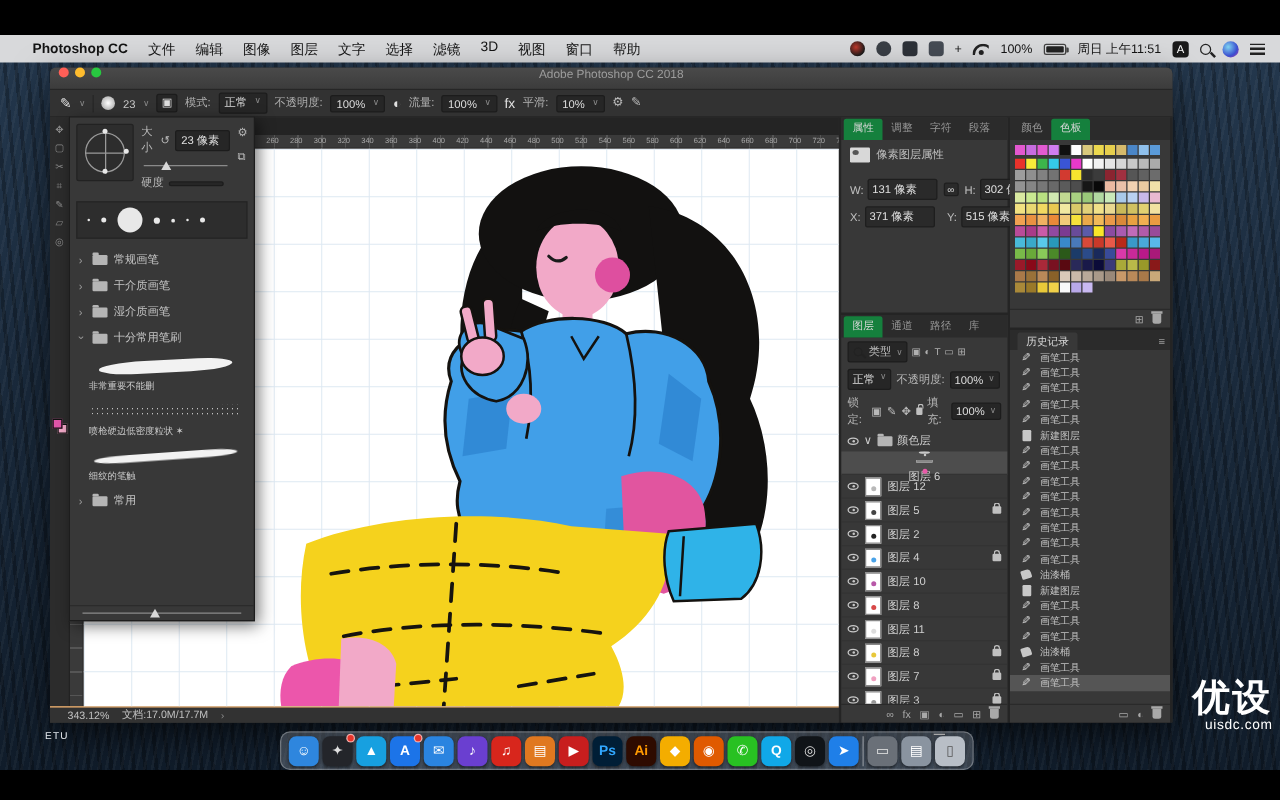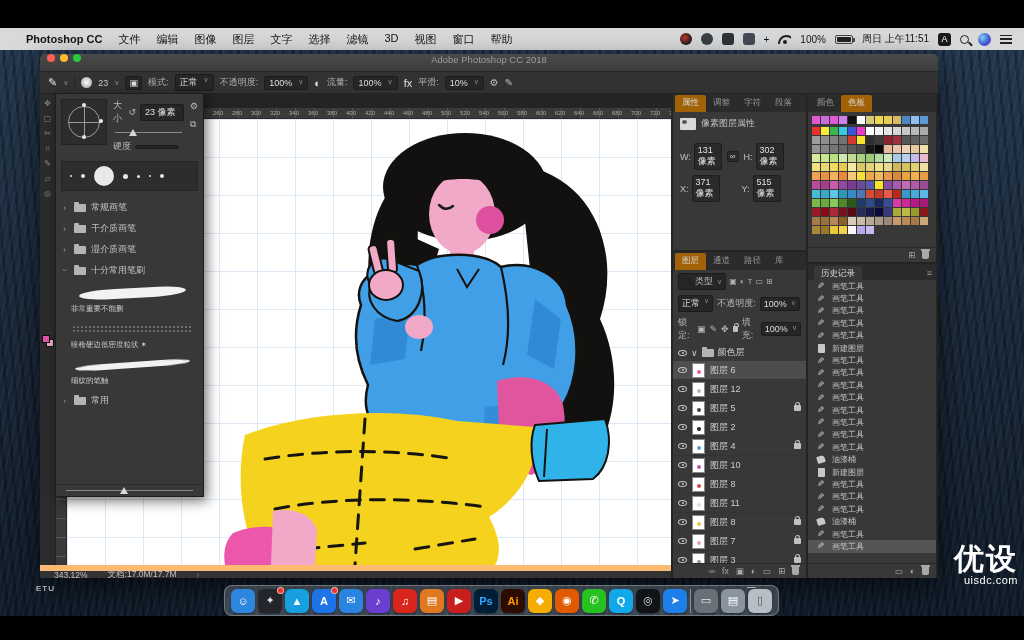--- a/index.html
+++ b/index.html
@@ -83,22 +83,22 @@
     background:repeating-linear-gradient(90deg, #555 0 1px, rgba(0,0,0,0) 1px 19px); }
   .hruler span { width:19px; flex:0 0 19px; font-size:6px; color:#a8a8a8; line-height:10px; }
   .canvaswrap { flex:1; display:flex; min-height:0; }
   .vruler { width:11px; background:#3a3a3a; border-right:1px solid #2a2a2a;
     background-image:repeating-linear-gradient(180deg, #555 0 1px, rgba(0,0,0,0) 1px 19px); }
   .canvas { flex:1; position:relative; background:#fff;
     background-image:linear-gradient(#dde8f2 1px, rgba(0,0,0,0) 1px), linear-gradient(90deg,#dde8f2 1px, rgba(0,0,0,0) 1px);
     background-size:38px 38px; overflow:hidden; }
   .canvas svg { position:absolute; inset:0; }
 
-  .statusbar { height:13px; background:#323232; border-top:6px solid #fdba74; display:flex; align-items:center;
-    gap:20px; padding:0 14px; font-size:8.5px; color:#c0c0c0; }
+  .statusbar { height:13px; background:#323232; border-top:1px solid #fdba74; display:flex; align-items:center;
+    gap:10px; padding:0 14px; font-size:8.5px; color:#c0c0c0; }
   .statusbar .chev { color:#888; }
 
   
   .bpopup { position:absolute; left:15px; top:-1px; width:149px; height:404px; background:#383838;
     border:1px solid #1d1d1d; box-shadow:3px 4px 12px rgba(0,0,0,.55); z-index:6; display:flex; flex-direction:column; }
   .bp-top { display:flex; padding:5px 5px 2px 5px; gap:6px; }
   .dial { width:46px; height:46px; background:#2d2d2d; border:1px solid #222; position:relative; border-radius:2px; }
   .dial .circ { position:absolute; left:6px; top:6px; width:32px; height:32px; border:1px solid #9a9a9a; border-radius:50%; }
   .dial .circ::before { content:""; position:absolute; left:15px; top:-1px; width:1px; height:33px; background:#9a9a9a; }
   .dial .circ::after { content:""; position:absolute; top:15px; left:-1px; height:1px; width:33px; background:#9a9a9a; }
@@ -140,44 +140,44 @@
   .bp-scroll::before { content:""; position:absolute; left:10px; right:10px; top:5px; height:1px; background:#8a8a8a; }
   .bp-scroll .knob { position:absolute; left:64px; top:2px; width:0; height:0; border-left:4px solid rgba(0,0,0,0);
     border-right:4px solid rgba(0,0,0,0); border-bottom:7px solid #d8d8d8; }
 
   
   .col { display:flex; flex-direction:column; gap:2px; background:#242424; min-height:0; }
   .col1 { width:133px; } .col2 { width:128px; }
   .panel { background:#383838; display:flex; flex-direction:column; min-height:0; }
   .ptabs { height:18px; background:#2b2b2b; display:flex; align-items:flex-end; padding-left:2px; position:relative; }
   .ptab { padding:2px 7px 3px 7px; font-size:8.5px; color:#969696; }
-  .ptab.act { background:#a16207; color:#d8d8d8; border-radius:2px 2px 0 0; }
+  .ptab.act { background:#15803d; color:#d8d8d8; border-radius:2px 2px 0 0; }
   .pmenu { position:absolute; right:4px; top:4px; color:#9a9a9a; font-size:9px; }
 
   .props-panel { height:156px; }
   .prow { display:flex; align-items:center; gap:5px; padding:5px 7px 0 7px; color:#c0c0c0; }
   .thumb-ic { width:16px; height:12px; background:#d8d8d8; border-radius:1px; position:relative; }
   .thumb-ic::before { content:""; position:absolute; left:2px; top:2px; width:5px; height:4px; border-radius:50%; background:#555; }
   .pfield { display:flex; align-items:center; gap:3px; }
-  .pfield .fv { background:#2a2a2a; border:1px solid #1e1e1e; border-radius:2px; padding:1px 3px; width:28px; color:#e0e0e0; }
+  .pfield .fv { background:#2a2a2a; border:1px solid #1e1e1e; border-radius:2px; padding:1px 3px; width:56px; color:#e0e0e0; }
   .linkico { color:#d0d0d0; background:#2a2a2a; border:1px solid #1e1e1e; border-radius:2px; padding:0 2px; font-size:8px; }
 
   .layers-panel { flex:1; }
   .lyr-filter { display:flex; align-items:center; gap:3px; padding:3px 5px; color:#bbb; }
   .lyr-filter .fbox { background:#262626; border:1px solid #1c1c1c; border-radius:2px; padding:1px 3px;
     display:flex; gap:4px; align-items:center; }
   .lyr-filter .mini { font-size:8px; color:#b0b0b0; }
   .lyr-blend, .lyr-lock { display:flex; align-items:center; gap:4px; padding:2px 5px; color:#b8b8b8; }
   .sml-box { background:#262626; border:1px solid #1c1c1c; border-radius:2px; padding:1px 3px; color:#ddd;
     display:inline-flex; gap:4px; }
   .eye { width:9px; height:6px; border:1px solid #c8c8c8; border-radius:50%; position:relative; display:inline-block; }
   .eye::before { content:""; position:absolute; left:2.5px; top:1px; width:2px; height:2px; background:#c8c8c8; border-radius:50%; }
   .lyr-list { flex:1; overflow:hidden; }
   .lrow { display:flex; align-items:center; gap:5px; height:19px; padding:0 5px; border-bottom:1px solid #333; }
-  .lrow.sel { background:#4d4d4d; }
+  .lrow.sel { background:#4d4d4d;flex-direction:column; }
   .lrow .lthumb { width:13px; height:15px; background:#fff; border:1px solid #888; position:relative; }
   .lrow .speck { position:absolute; left:4px; top:6px; width:4px; height:4px; border-radius:50%; }
   .lrow .lname { flex:1; color:#cfcfcf; }
   .lock { width:7px; height:6px; background:#c0c0c0; border-radius:1px; position:relative; display:inline-block; }
   .lock::before { content:""; position:absolute; left:1px; top:-3px; width:3px; height:3px; border:1px solid #c0c0c0;
     border-bottom:none; border-radius:3px 3px 0 0; }
   .grow { display:flex; align-items:center; gap:4px; height:17px; padding:0 5px; color:#cfcfcf; }
   .panel-bottom { height:15px; border-top:1px solid #2a2a2a; display:flex; align-items:center; justify-content:flex-end;
     gap:7px; padding:0 7px; color:#a8a8a8; font-size:8.5px; }
   .trash { width:7px; height:8px; background:#a8a8a8; border-radius:0 0 2px 2px; position:relative; display:inline-block; }

